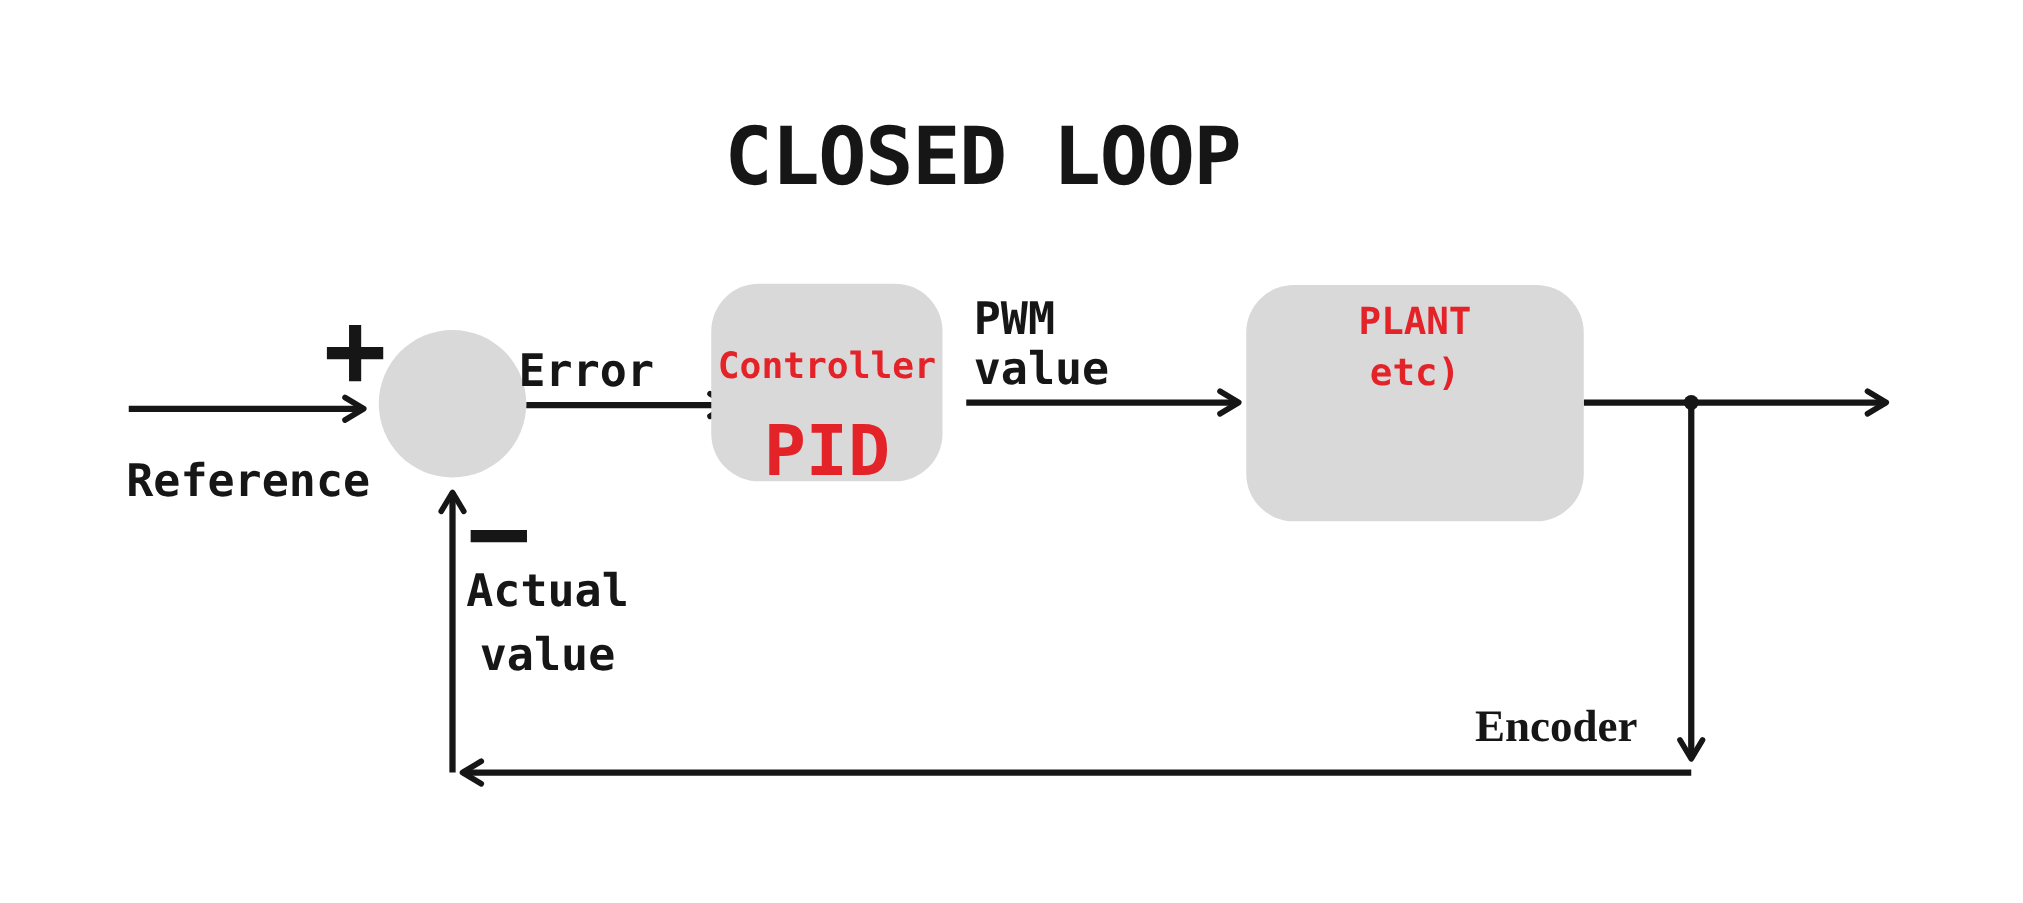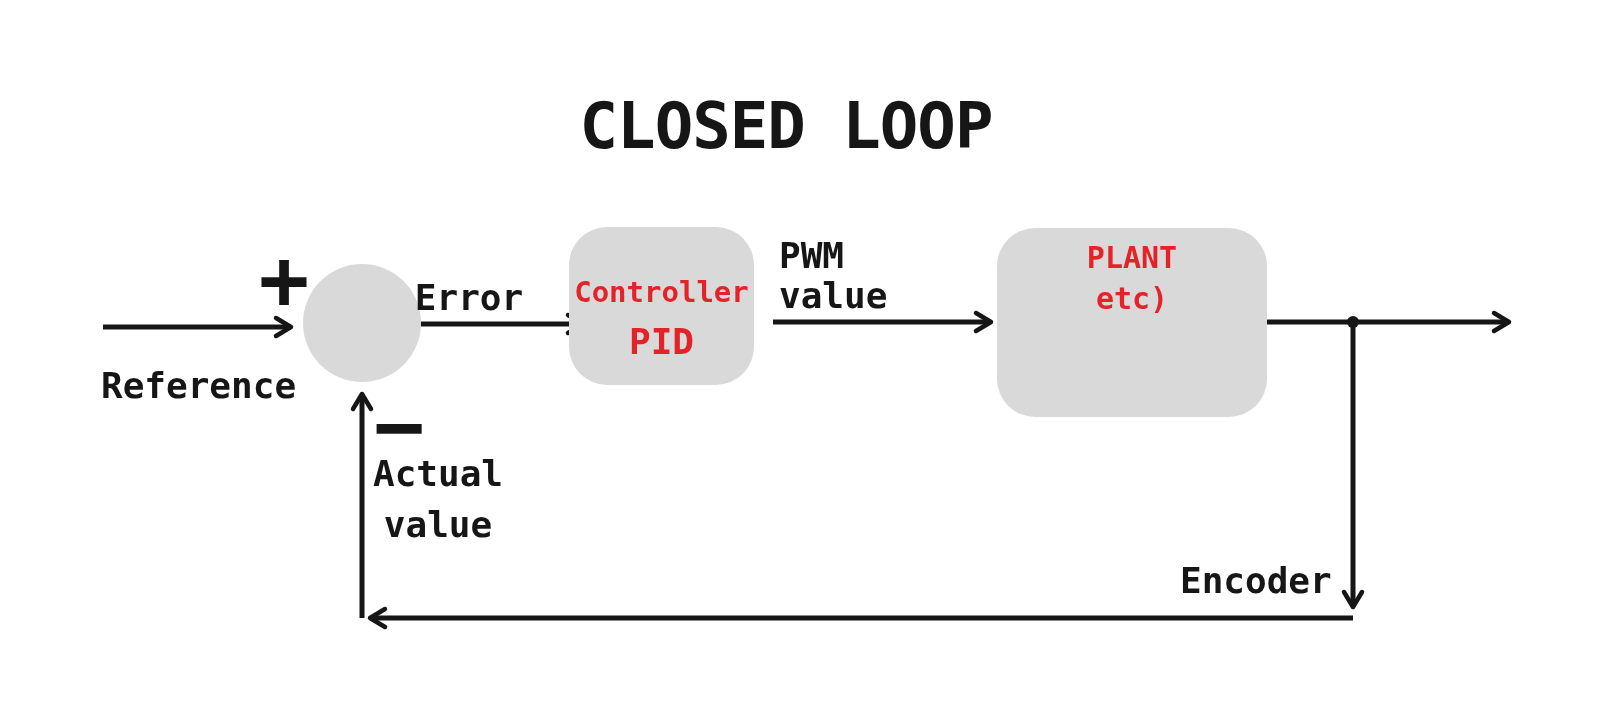--- a/index.html
+++ b/index.html
@@ -22,36 +22,36 @@
   .title{
     top:94px;left:786px;transform:translateX(-50%);
     font-size:64px;font-weight:700;letter-spacing:-1px;line-height:1;
     white-space:nowrap;
   }
   .lbl{font-size:36px;font-weight:700;line-height:1.0;white-space:nowrap;}
   .lbl-reference{top:333px;left:101px;margin-top:35px;}
   .lbl-error{top:280px;left:469px;transform:translateX(-50%);}
   .lbl-pwm{top:236px;left:779px;line-height:40px;}
   .lbl-actual{top:448px;left:438px;transform:translateX(-50%);text-align:center;line-height:51px;}
-  .lbl-encoder{top:563px;left:1180px;}
+  .lbl-encoder{top:563px;left:1180px;font-family:Liberation Serif, serif;}
   .sign{
     display:flex;align-items:center;justify-content:center;
     font-size:84px;font-weight:700;line-height:1;
   }
   .sign-plus{top:252px;left:256px;width:56px;height:56px;}
   .sign-minus{top:404px;left:374px;width:50px;height:44px;}
   .block{
     background:var(--fill);
     border-radius:38px;
     display:flex;flex-direction:column;align-items:center;
     text-align:center;color:var(--red);font-weight:700;
   }
   .block-controller{top:227px;left:569px;width:185px;height:158px;}
   .block-controller .role{margin-top:48px;font-size:29px;line-height:34px;}
-  .block-controller .name{margin-top:8px;font-size:36px;line-height:50px;}
+  .block-controller .name{margin-top:28px;font-size:56px;line-height:50px;}
   .block-plant{top:228px;left:997px;width:270px;height:189px;padding-top:9px;box-sizing:border-box;}
   .block-plant .pline{font-size:30px;line-height:41px;white-space:nowrap;}
 </style>
 </head>
 <body>
 
 <div class="canvas">
 
   <svg class="wires" viewBox="0 0 1618 722">
     <defs>

